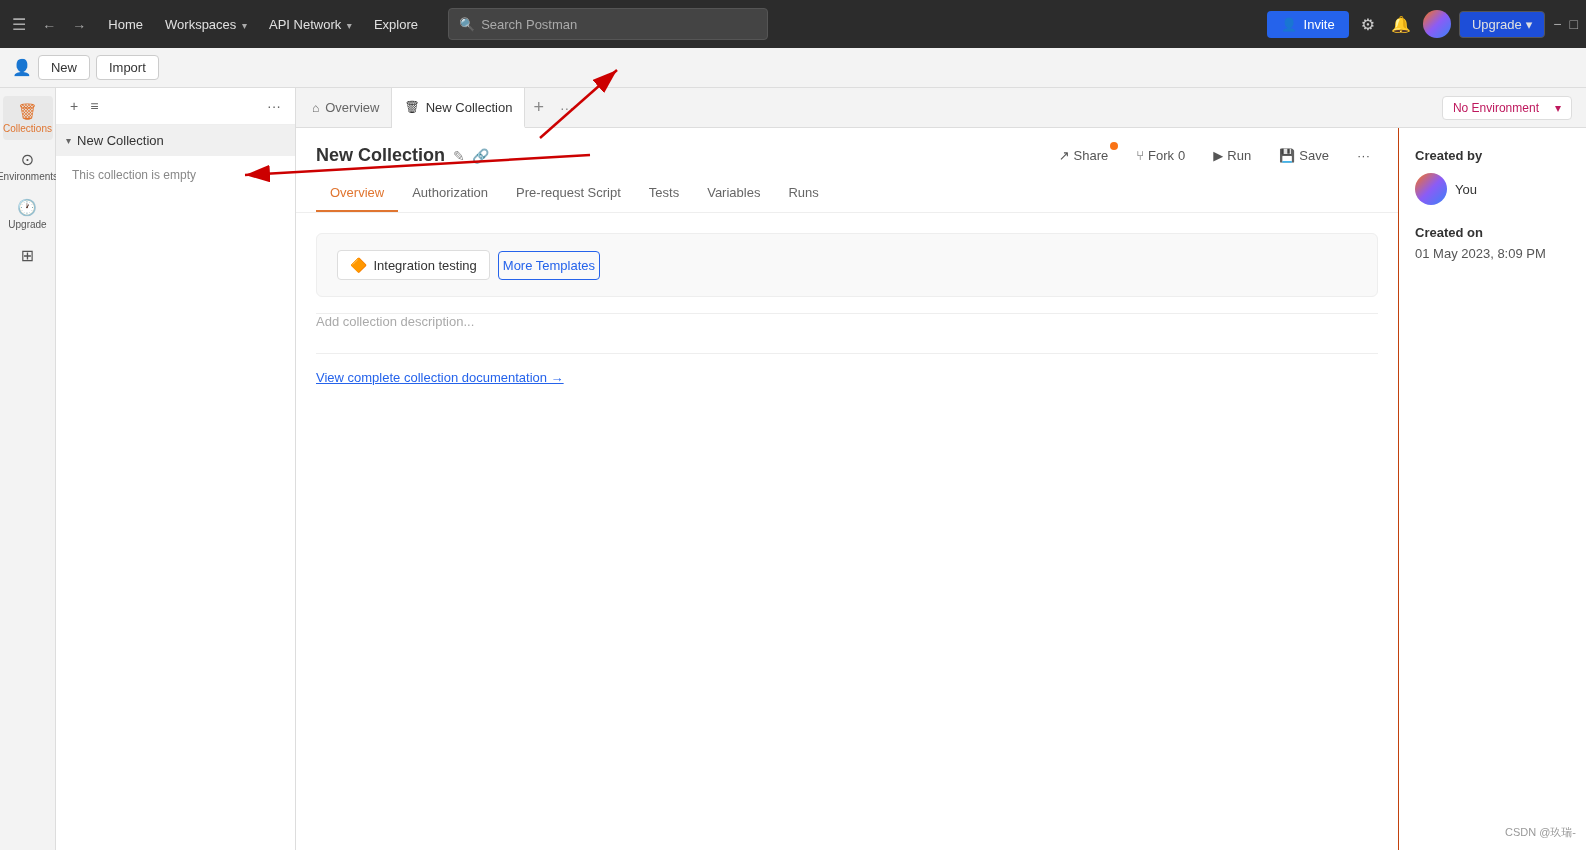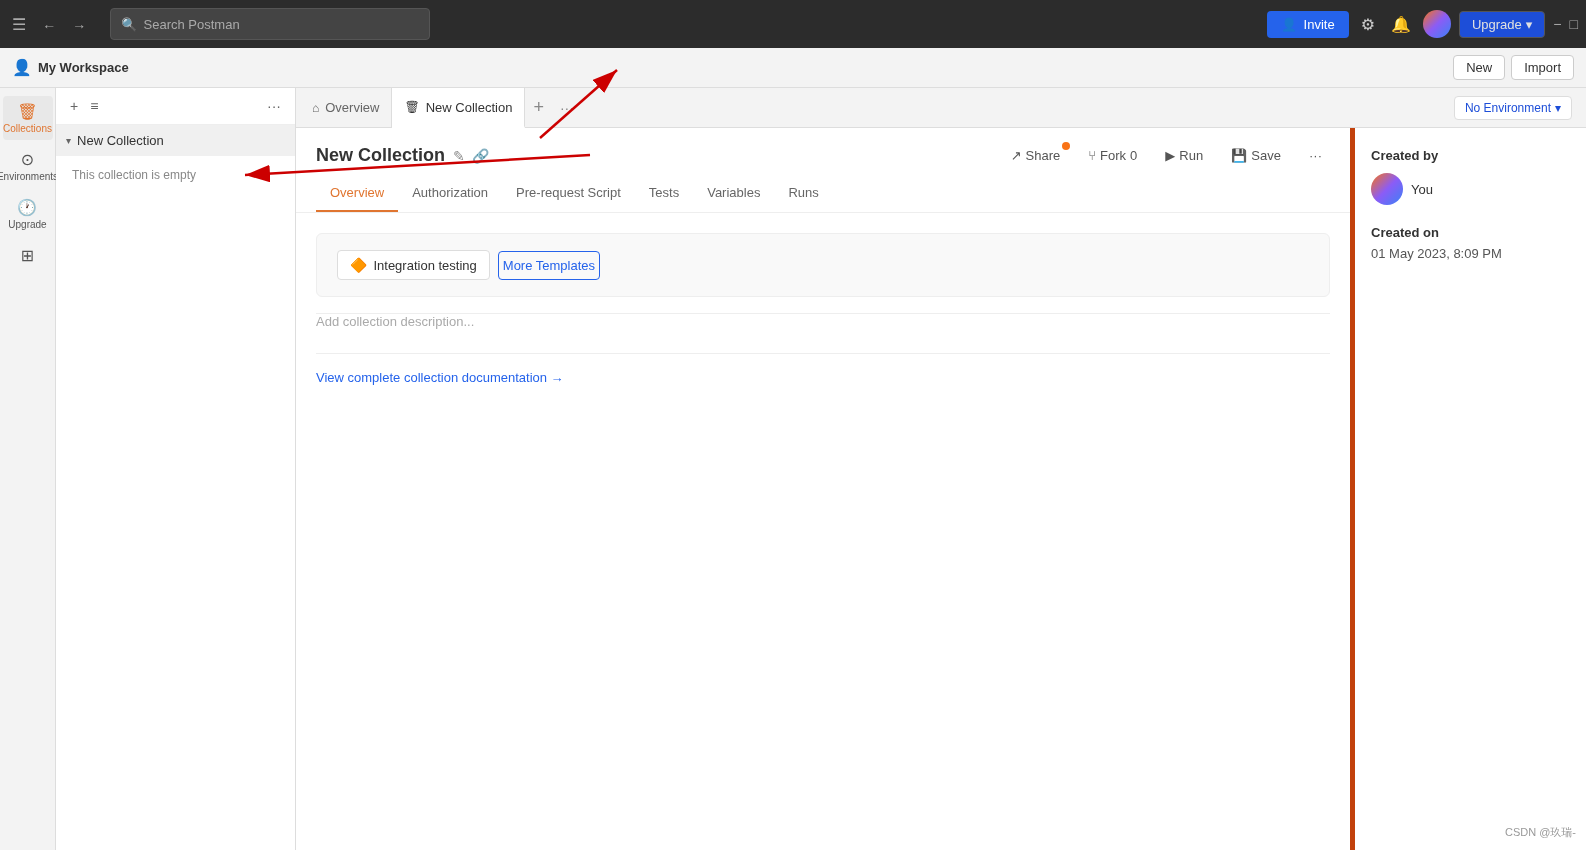--- a/index.html
+++ b/index.html
@@ -55,21 +55,21 @@
 
     
     .content-area { flex: 1; display: flex; flex-direction: column; overflow: hidden; }
     .tab-bar { display: flex; align-items: center; height: 40px; background: #f3f3f3; border-bottom: 1px solid #ddd; padding: 0 4px; flex-shrink: 0; }
     .tab { display: flex; align-items: center; height: 40px; padding: 0 12px; cursor: pointer; gap: 6px; color: #666; font-size: 13px; border-right: 1px solid #ddd; }
     .tab.active { background: white; color: #333; border-bottom: 2px solid white; margin-bottom: -1px; }
     .tab-icon { font-size: 12px; }
     .tab-add { padding: 0 8px; color: #888; cursor: pointer; font-size: 18px; }
     .tab-more { padding: 0 8px; color: #888; cursor: pointer; font-size: 14px; }
     .tab-right { margin-left: auto; }
-    .no-env-select { display: flex; align-items: center; gap: 4px; background: white; border: 1px solid #ddd; border-radius: 4px; padding: 4px 10px; font-size: 12px; color: #1d4ed8; cursor: pointer; }
+    .no-env-select { display: flex; align-items: center; gap: 16px; background: white; border: 1px solid #ddd; border-radius: 4px; padding: 4px 10px; font-size: 12px; color: #be185d; cursor: pointer; }
 
     
     .collection-main { flex: 1; display: flex; flex-direction: row; overflow: hidden; background: white; }
     .collection-content { flex: 1; overflow-y: auto; padding: 0; }
     .collection-header { display: flex; align-items: center; padding: 16px 20px 0; gap: 8px; }
     .collection-title { font-size: 18px; font-weight: 700; color: #333; }
     .collection-header-icon { color: #888; cursor: pointer; font-size: 14px; }
     .collection-header-right { margin-left: auto; display: flex; align-items: center; gap: 12px; }
     .collection-action-btn { display: flex; align-items: center; gap: 4px; background: none; border: none; color: #555; cursor: pointer; font-size: 13px; padding: 4px 8px; border-radius: 4px; }
     .fork-count { font-size: 13px; color: #555; }
@@ -86,44 +86,56 @@
     .templates-card { background: #f9f9f9; border: 1px solid #eee; border-radius: 6px; padding: 16px 20px; margin-bottom: 16px; }
     .templates-title { font-size: 14px; font-weight: 600; color: #333; margin-bottom: 12px; display: flex; align-items: center; gap: 8px; }
     .new-badge { background: #6c757d; color: white; font-size: 10px; padding: 2px 6px; border-radius: 3px; font-weight: 500; }
     .templates-list { display: flex; align-items: center; gap: 8px; }
     .template-item { display: flex; align-items: center; gap: 6px; padding: 6px 12px; background: white; border: 1px solid #ddd; border-radius: 4px; cursor: pointer; font-size: 13px; color: #333; }
     .template-icon { font-size: 14px; }
     .more-templates-btn { color: #2563eb; font-size: 13px; cursor: pointer; padding: 6px 4px; border: 1px solid #2563eb; border-radius: 4px; background: none; }
 
     .description-area { border-top: 1px solid #eee; margin-top: 4px; }
     .description-placeholder { color: #aaa; font-size: 13px; cursor: text; padding: 8px 0; }
-    .doc-link { display: flex; align-items: center; gap: 6px; color: #2563eb; font-size: 13px; cursor: pointer; margin-top: 24px; padding-top: 16px; border-top: 1px solid #eee; }
-
-    
-    .right-sidebar { width: 236px; border-left: 5px solid #c2410c; padding: 20px 16px; flex-shrink: 0; background: white; }
+    .doc-link { display: flex; align-items: center; gap: 6px; color: #2563eb; font-size: 13px; cursor: pointer; margin-top: 24px; padding-top: 16px; border-top: 1px solid #eee; text-decoration: underline; }
+
+    
+    .right-sidebar { width: 188px; border-left: 1px solid #c2410c; padding: 20px 16px; flex-shrink: 0; background: white; }
     .sidebar-section-title { font-size: 13px; font-weight: 600; color: #333; margin-bottom: 10px; }
     .sidebar-avatar { width: 32px; height: 32px; border-radius: 50%; background: linear-gradient(135deg, #f97316, #8b5cf6, #3b82f6); display: inline-block; vertical-align: middle; margin-right: 8px; }
     .sidebar-user { font-size: 13px; color: #333; display: flex; align-items: center; margin-bottom: 20px; }
     .sidebar-date-title { font-size: 13px; font-weight: 600; color: #333; margin-bottom: 6px; }
     .sidebar-date { font-size: 13px; color: #555; }
 
     
     .arrows-overlay { position: absolute; top: 0; left: 0; width: 100%; height: 100%; pointer-events: none; z-index: 1000; }
 
     
     .watermark { position: fixed; bottom: 10px; right: 10px; font-size: 11px; color: #999; }
   </style>
 </head>
 <body>
 
 <div class="topbar">
   <div class="topbar-left">
     <span class="menu-icon">☰</span>
     <span class="nav-arrow">←</span>
     <span class="nav-arrow">→</span>
+    <div class="nav-links">
+      <span class="nav-link">Home</span>
+      <span class="nav-link">
+        <span>Workspaces</span>
+        <span class="nav-link-chevron">▾</span>
+      </span>
+      <span class="nav-link">
+        <span>API Network</span>
+        <span class="nav-link-chevron">▾</span>
+      </span>
+      <span class="nav-link">Explore</span>
+    </div>
   </div>
   <div class="search-bar">
     <span class="search-bar-icon">🔍</span>
     <span class="search-bar-text">Search Postman</span>
   </div>
   <div class="topbar-right">
     <button class="invite-btn">
       <span>👤</span>
       <span>Invite</span>
     </button>
@@ -134,21 +146,20 @@
       <span>Upgrade</span>
       <span>▾</span>
     </button>
     <span class="win-btn">−</span>
     <span class="win-btn">□</span>
   </div>
 </div>
 
 <div class="workspace-bar">
   <span class="workspace-user-icon">👤</span>
-  <span class="workspace-name">My Workspace</span>
   <div class="workspace-actions">
     <button class="workspace-btn">New</button>
     <button class="workspace-btn">Import</button>
   </div>
 </div>
 
 <div class="main">
 
   <div class="sidebar-icons">
     <div class="sidebar-icon-item active">

